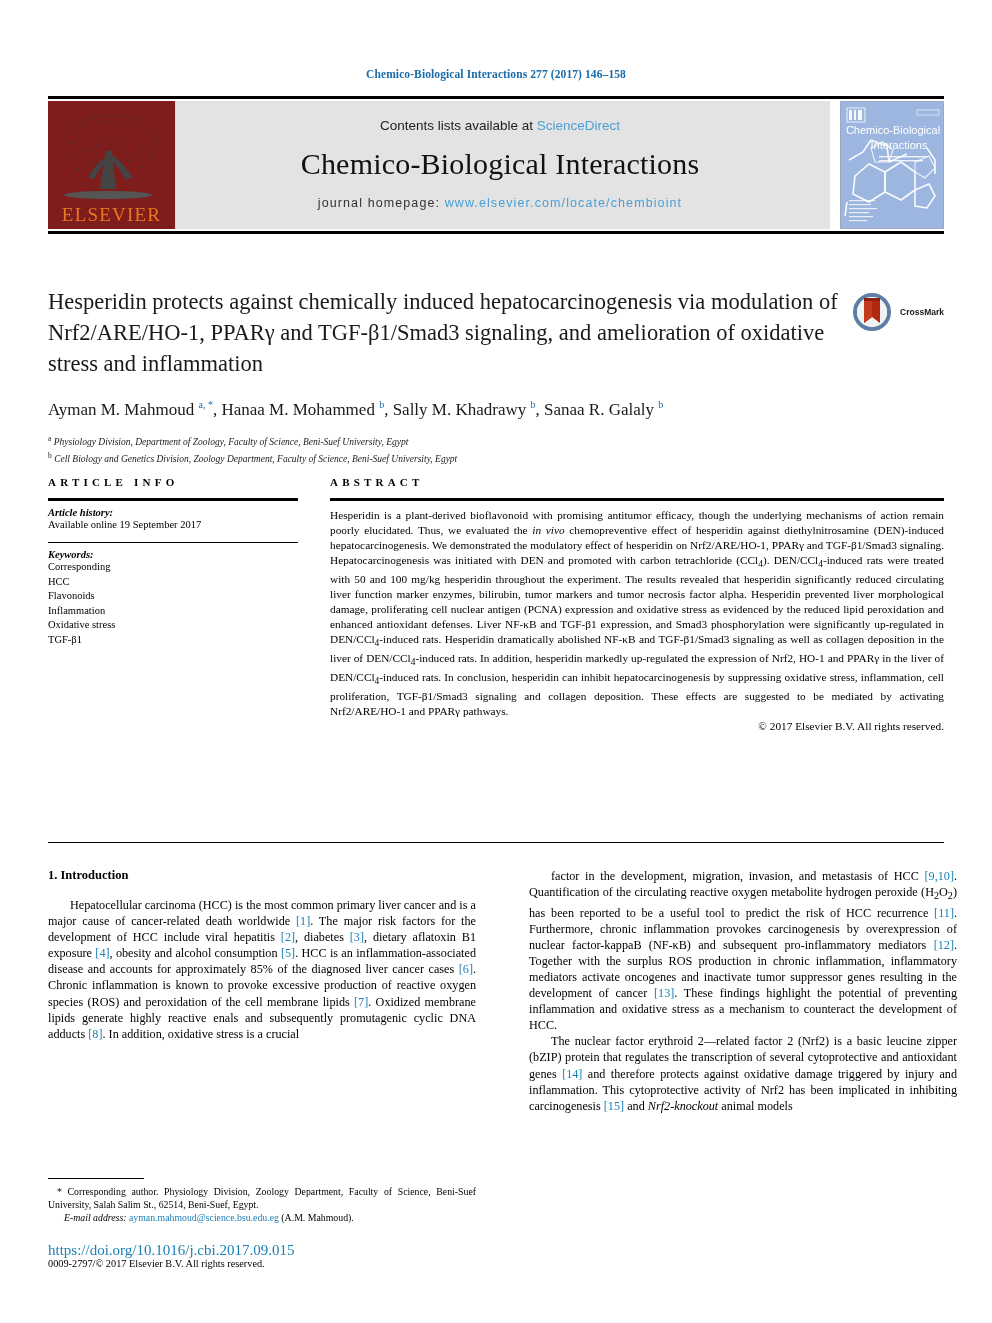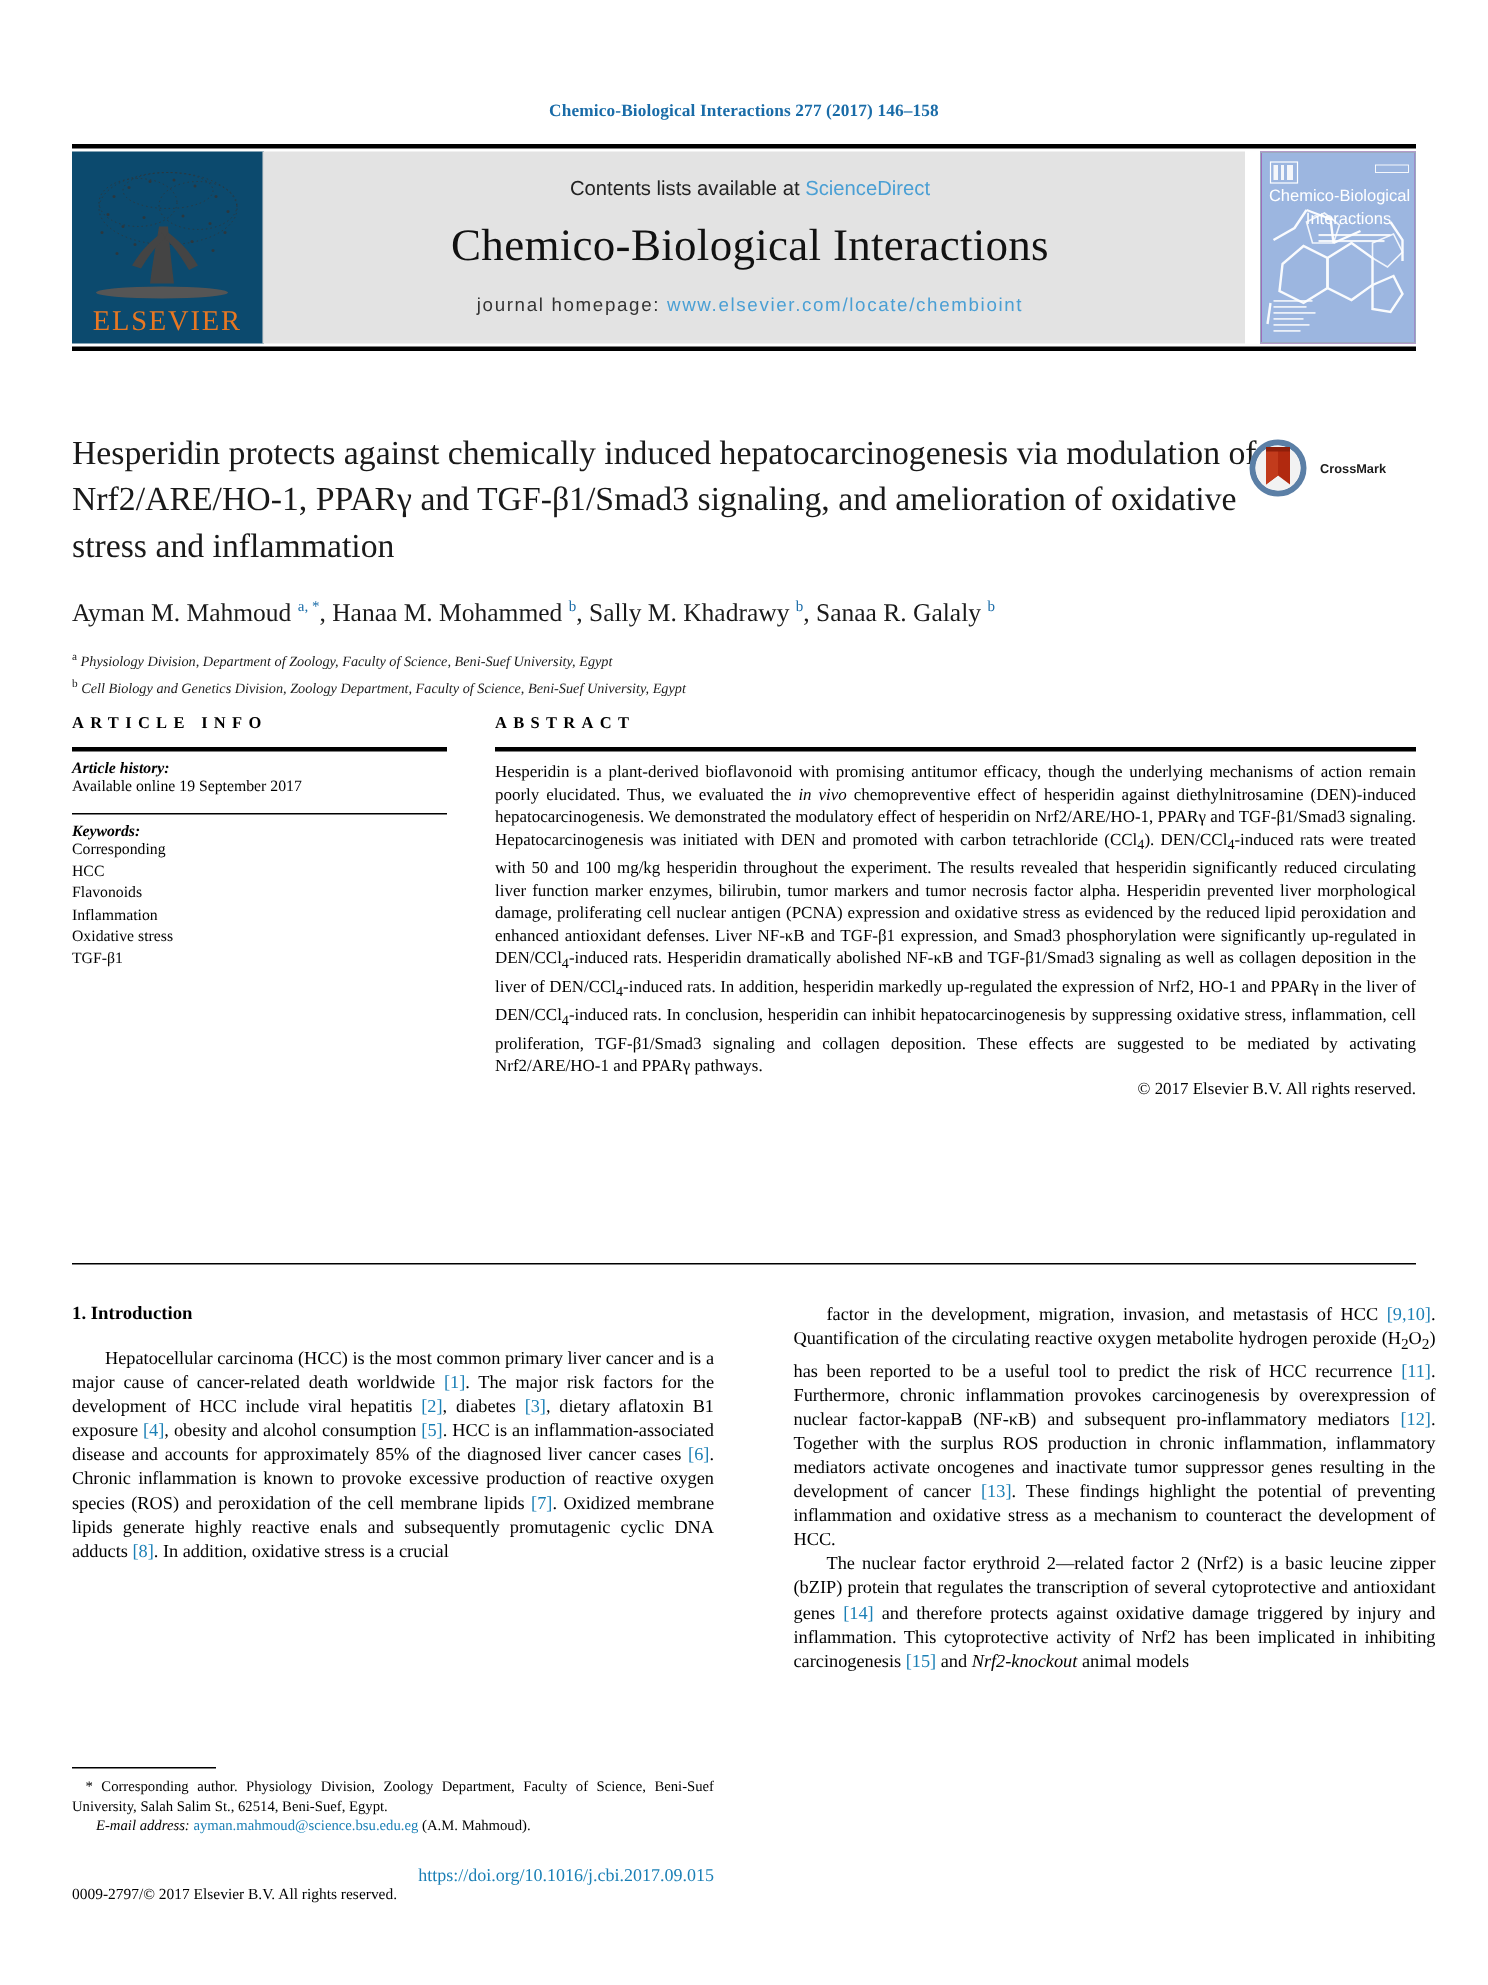--- a/index.html
+++ b/index.html
@@ -58,21 +58,21 @@
     display: flex;
     align-items: stretch;
     height: 128px;
     margin-top: 2px;
   }
   .elsevier-logo {
     width: 128px;
     flex: 0 0 128px;
     border-right: 1px solid #d9d9d9;
     position: relative;
-    background: #0c4a6e;
+    background: #7f1d1d;
     display: flex;
     flex-direction: column;
     justify-content: flex-end;
     align-items: center;
     padding-bottom: 2px;
     box-sizing: border-box;
   }
   .elsevier-tree {
     width: 112px;
     height: 94px;
@@ -143,21 +143,21 @@
     font-family: "Liberation Serif", serif;
     font-size: 22.5px;
     line-height: 31px;
     color: #1a1a1a;
     width: 800px;
     font-weight: normal;
     margin: 0;
   }
   .crossmark {
     position: absolute;
-    right: 20px;
+    right: 0;
     top: 4px;
     display: flex;
     align-items: center;
     gap: 4px;
   }
   .crossmark-label {
     font-family: "Liberation Sans", sans-serif;
     font-size: 8.5px;
     font-weight: bold;
     color: #1a1a1a;
@@ -316,24 +316,23 @@
   .footnote-email .lbl { font-style: italic; }
   .footnote-email .mail { color: #1a7fb5; }
 
   .colophon {
     position: absolute;
     left: 48px;
     top: 1243px;
     width: 428px;
   }
   .doi {
-    font-size: 12px;
+    font-size: 15px;
     color: #1a7fb5;
     line-height: 14px;
-    text-align: right;
   }
   .issn {
     font-size: 10.3px;
     color: #000;
     line-height: 14px;
   }
 </style>
 </head>
 <body>
 

